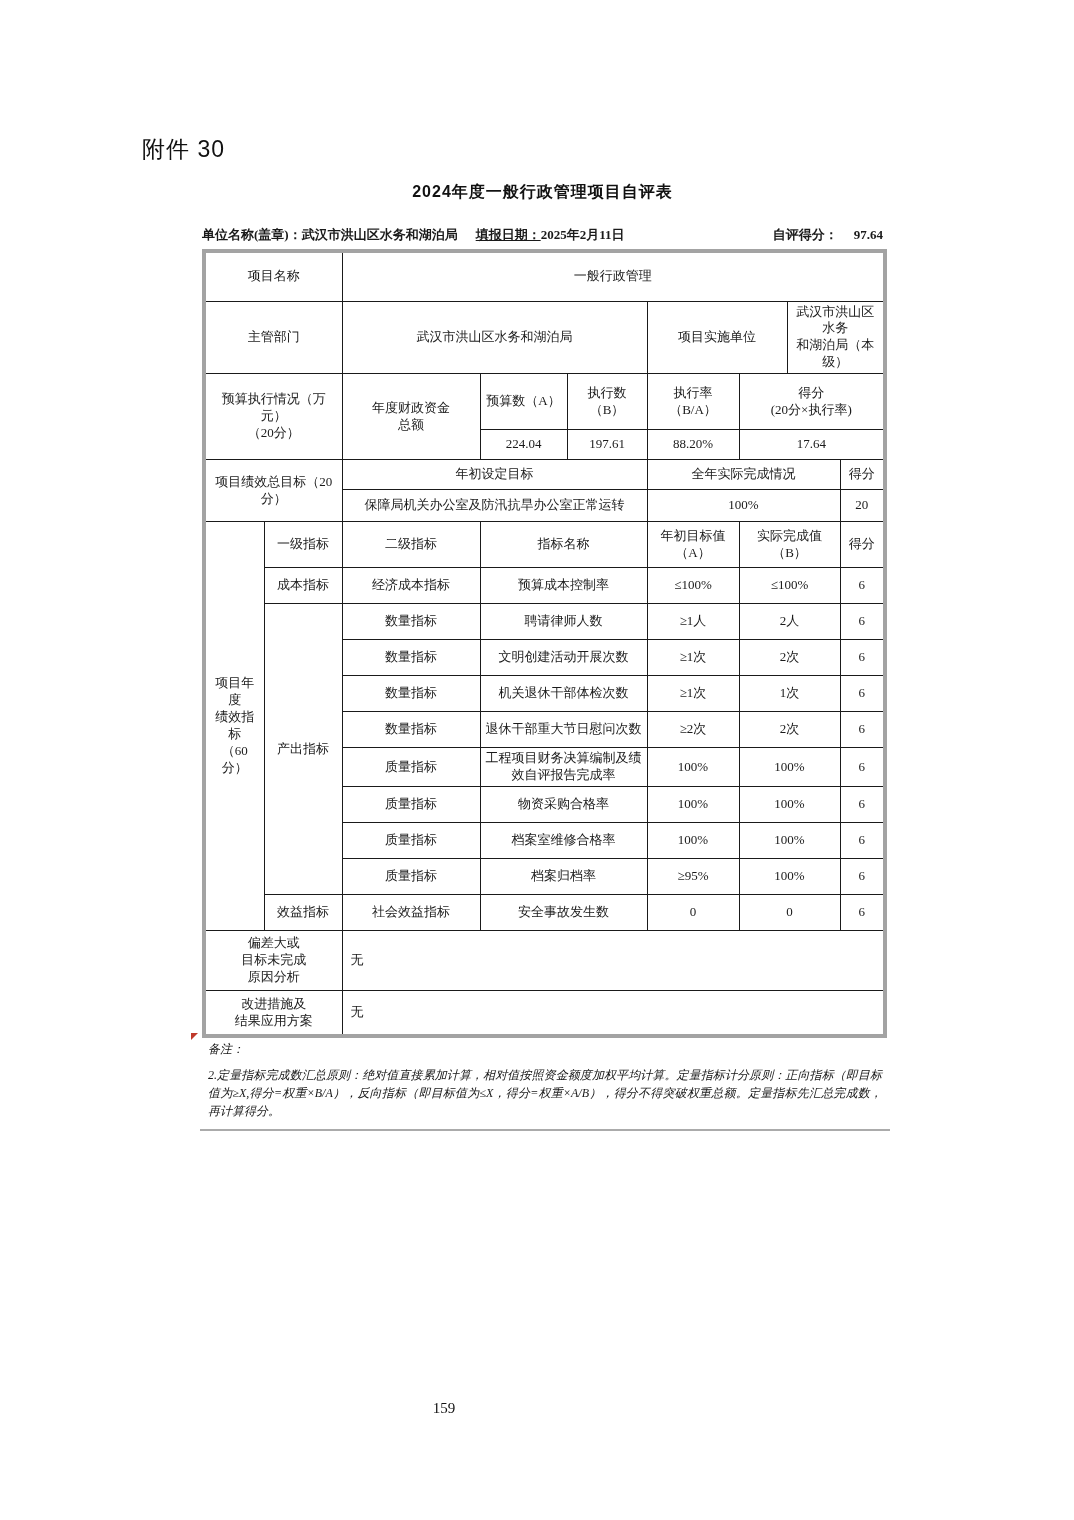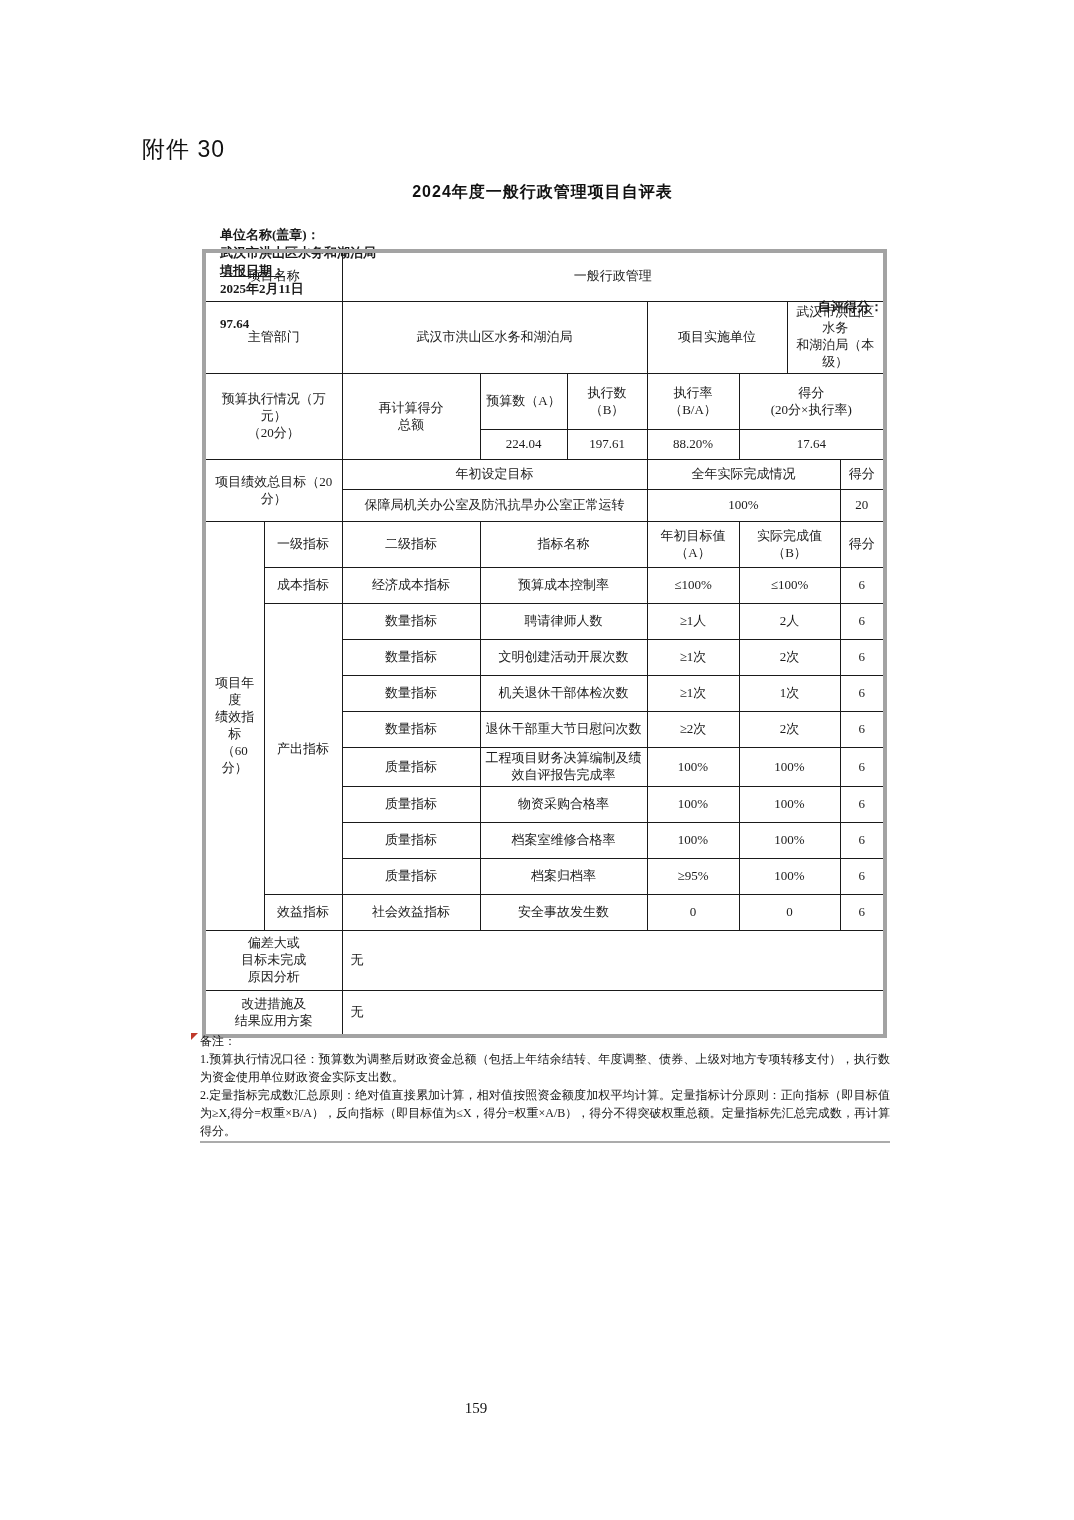--- a/index.html
+++ b/index.html
@@ -16,21 +16,21 @@
   }
   .doc-title {
     position:absolute; left:202px; top:182px; width:681px;
     text-align:center; font-size:16px; font-weight:bold; color:#111;
     font-family:"Liberation Sans","DejaVu Sans",sans-serif;
     letter-spacing:1px;
   }
   .info-line {
     position:absolute; left:202px; top:226px; width:681px;
     display:flex; align-items:baseline;
-    font-weight:bold; font-size:13px; white-space:nowrap;flex-direction:column;
+    font-weight:bold; font-size:13px; white-space:nowrap;
   }
   .info-date { margin-left:18px;text-decoration:underline; }
   .info-score-label { margin-left:auto; }
   .info-score-value { margin-left:16px; }
 
   table.main {
     position:absolute; left:202px; top:249px; width:681px;
     border-collapse:collapse; table-layout:fixed;
     border:4px solid #a3a3a3;
   }
@@ -43,29 +43,29 @@
   .pre { white-space:pre-line;margin-left:19px; }
   .sm  { font-size:11px; padding:1px 0; }
   .sm2 { font-size:11.5px; padding:1px; }
   .left { text-align:left !important; padding-left:8px !important; }
 
   .notes {
     position:absolute; left:200px; top:1032px; width:690px;
     font-size:12px; line-height:1.5; color:#161616;
     border-bottom:2px solid #ababab; padding-bottom:1px;
   }
-  .notes p { margin:0; text-align:justify; }
+  .notes p { margin:8px; text-align:justify;font-style:italic; }
   .comment-marker {
     position:absolute; left:-9px; top:1px;
     width:0; height:0;
     border-left:7px solid #c0392b; border-bottom:7px solid transparent;
   }
   .pagenum {
     position:absolute; left:0; top:1400px; width:888px;
-    text-align:center; font-size:15px; color:#111;margin-left:32px;
+    text-align:center; font-size:15px; color:#111;
   }
 </style>
 </head>
 <body>
 
 <div class="attachment">附件 30</div>
 <div class="doc-title">2024年度一般行政管理项目自评表</div>
 
 <div class="info-line">
   <span>单位名称(盖章)：</span>
@@ -100,21 +100,21 @@
     <td colspan="2">主管部门</td>
     <td colspan="4">武汉市洪山区水务和湖泊局</td>
     <td colspan="2" class="sm2">项目实施单位</td>
     <td colspan="2" class="sm2 pre">武汉市洪山区水务
 和湖泊局（本级）</td>
   </tr>
 
   <tr style="height:56px">
     <td colspan="2" rowspan="2" class="pre sm2">预算执行情况（万元）
 （20分）</td>
-    <td colspan="2" rowspan="2" class="pre">再计算得分
+    <td colspan="2" rowspan="2" class="pre">年度财政资金
 总额</td>
     <td class="sm">预算数（A）</td>
     <td class="sm">执行数（B）</td>
     <td class="sm">执行率（B/A）</td>
     <td colspan="3" class="sm pre">得分
 (20分×执行率)</td>
   </tr>
   <tr style="height:30px">
     <td>224.04</td>
     <td>197.61</td>
@@ -230,17 +230,16 @@
     <td colspan="2" class="pre">改进措施及
 结果应用方案</td>
     <td colspan="8" class="left">无</td>
   </tr>
 </tbody>
   </table>
 
 <div class="notes">
   <span class="comment-marker"></span>
   <p>备注：</p>
-  <p>1.预算执行情况口径：预算数为调整后财政资金总额（包括上年结余结转、年度调整、债券、上级对地方专项转移支付），执行数为资金使用单位财政资金实际支出数。</p>
   <p>2.定量指标完成数汇总原则：绝对值直接累加计算，相对值按照资金额度加权平均计算。定量指标计分原则：正向指标（即目标值为≥X,得分=权重×B/A），反向指标（即目标值为≤X，得分=权重×A/B），得分不得突破权重总额。定量指标先汇总完成数，再计算得分。</p>
 </div>
 
 <div class="pagenum">159</div>
 
 </body></html>

